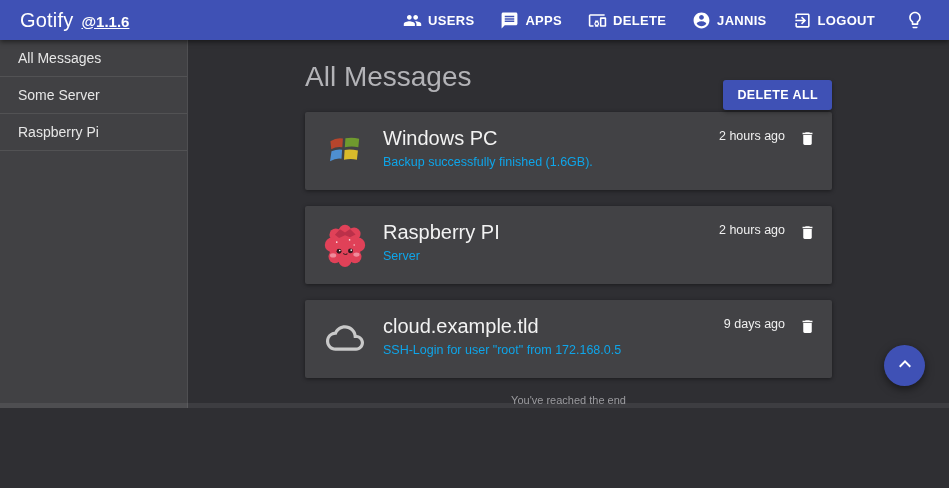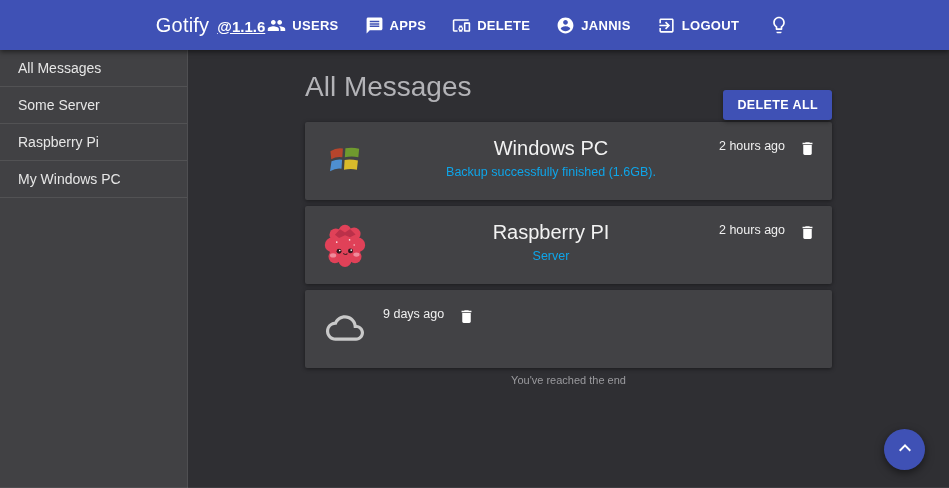--- a/index.html
+++ b/index.html
@@ -4,39 +4,39 @@
 <style>
   * { box-sizing: border-box; }
   html,body { margin:0; padding:0; }
   body {
     width:949px; height:488px; overflow:hidden; position:relative;
     background:#2f2f33; font-family:"Liberation Sans", sans-serif;
     -webkit-font-smoothing:antialiased;
   }
   
   .appbar {
-    height:50px; background:#3f51b5; display:flex; align-items:center;
-    justify-content:center; padding:0 20px 0 20px;
+    height:40px; background:#3f51b5; display:flex; align-items:center;
+    justify-content:space-between; padding:0 20px 0 20px;
     box-shadow:0 2px 5px rgba(0,0,0,0.5); position:relative; z-index:10;
   }
   .brand { display:flex; align-items:baseline; gap:8px; color:#fff; }
   .brand-name { font-size:20px; font-weight:400; letter-spacing:0.2px; }
   .brand-version { font-size:15px; font-weight:bold;text-decoration:underline; }
   .nav { display:flex; align-items:center; gap:22px; }
   .nav-item {
     display:flex; align-items:center; gap:6px; background:none; border:none;
     color:#fff; font-family:inherit; font-size:13px; font-weight:bold;
     letter-spacing:0.3px; cursor:pointer; padding:4px 2px;
   }
   .nav-item svg { width:19px; height:19px; fill:#fff; display:block; }
   .icon-btn { background:none; border:none; padding:4px; cursor:pointer; margin-left:2px; }
   .icon-btn svg { width:20px; height:20px; fill:#fff; display:block; }
 
   
-  .layout { display:flex; height:442px; position:relative; }
+  .layout { display:flex; height:368px; position:relative; }
   .sidebar {
     width:188px; background:#414144; flex-shrink:0;
     border-right:1px solid rgba(255,255,255,0.08);
     display:flex; flex-direction:column;
   }
   .sidebar-item {
     height:37px; display:flex; align-items:center; padding:0 18px;
     color:#e6e6e6; font-size:14px; cursor:pointer;
     border-bottom:1px solid rgba(255,255,255,0.09);
   }
@@ -49,21 +49,21 @@
   .delete-all {
     background:#3f51b5; color:#fff; border:none; border-radius:3px;
     font-family:inherit; font-size:12.5px; font-weight:bold; letter-spacing:0.4px;
     padding:8px 14px; cursor:pointer; box-shadow:0 2px 4px rgba(0,0,0,0.4);margin-top:35px;
   }
 
   
   .card {
     background:#424245; border-radius:2px; box-shadow:0 1px 4px rgba(0,0,0,0.45);
     padding:14px 16px 14px 18px; display:flex; align-items:flex-start;
-    min-height:78px; margin-bottom:6px;text-align:center;
+    min-height:78px; margin-bottom:16px;
   }
   .app-icon { width:44px; height:48px; margin-right:16px; flex-shrink:0;
     display:flex; align-items:center; justify-content:center; }
   .card-content { flex:1; min-width:0; padding-top:1px; }
   .card-title { font-size:20px; font-weight:400; color:#f2f2f2; margin:0 0 5px 0; }
   .card-body { font-size:12.5px; color:#0ea5e9; line-height:1.25; }
   .card-meta { display:flex; align-items:flex-start; gap:14px; padding-top:3px; }
   .card-time { font-size:12.5px; color:#f0f0f0; white-space:nowrap; }
   .trash-btn { background:none; border:none; padding:0; cursor:pointer; }
   .trash-btn svg { width:17px; height:19px; fill:#fff; display:block; }
@@ -145,23 +145,20 @@
 
   <aside class="sidebar">
     <div class="sidebar-item">
       <span>All Messages</span>
     </div>
     <div class="sidebar-item">
       <span>Some Server</span>
     </div>
     <div class="sidebar-item">
       <span>Raspberry Pi</span>
-    </div>
-    <div class="sidebar-item">
-      <span>My Windows PC</span>
     </div>
   </aside>
 
   <main class="main">
     <div class="content">
 
       <div class="title-row">
         <h1 class="page-title">All Messages</h1>
         <button class="delete-all">DELETE ALL</button>
       </div>
@@ -229,20 +226,24 @@
           </button>
         </div>
       </div>
 
       <div class="card">
         <div class="app-icon">
           <svg viewBox="0 0 24 24" width="44" height="38" fill="#c9c9c9">
             <path d="M19.35 10.04C18.67 6.59 15.64 4 12 4 9.11 4 6.6 5.64 5.35 8.04 2.34 8.36 0 10.91 0 14c0 3.31 2.69 6 6 6h13c2.76 0 5-2.24 5-5 0-2.64-2.05-4.78-4.65-4.96zM19 18H6c-2.21 0-4-1.79-4-4s1.79-4 4-4h.71C7.37 7.69 9.48 6 12 6c3.04 0 5.5 2.46 5.5 5.5V12H19c1.66 0 3 1.34 3 3s-1.34 3-3 3z"></path>
           </svg>
         </div>
+        <div class="card-content">
+          <h2 class="card-title">cloud.example.tld</h2>
+          <div class="card-body">SSH-Login for user "root" from 172.168.0.5</div>
+        </div>
         <div class="card-meta">
           <span class="card-time">9 days ago</span>
           <button class="trash-btn">
             <span><svg viewBox="0 0 24 24">
                   <path d="M6 19c0 1.1.9 2 2 2h8c1.1 0 2-.9 2-2V7H6v12zM19 4h-3.5l-1-1h-5l-1 1H5v2h14V4z"></path>
                 </svg></span>
           </button>
         </div>
       </div>
 

